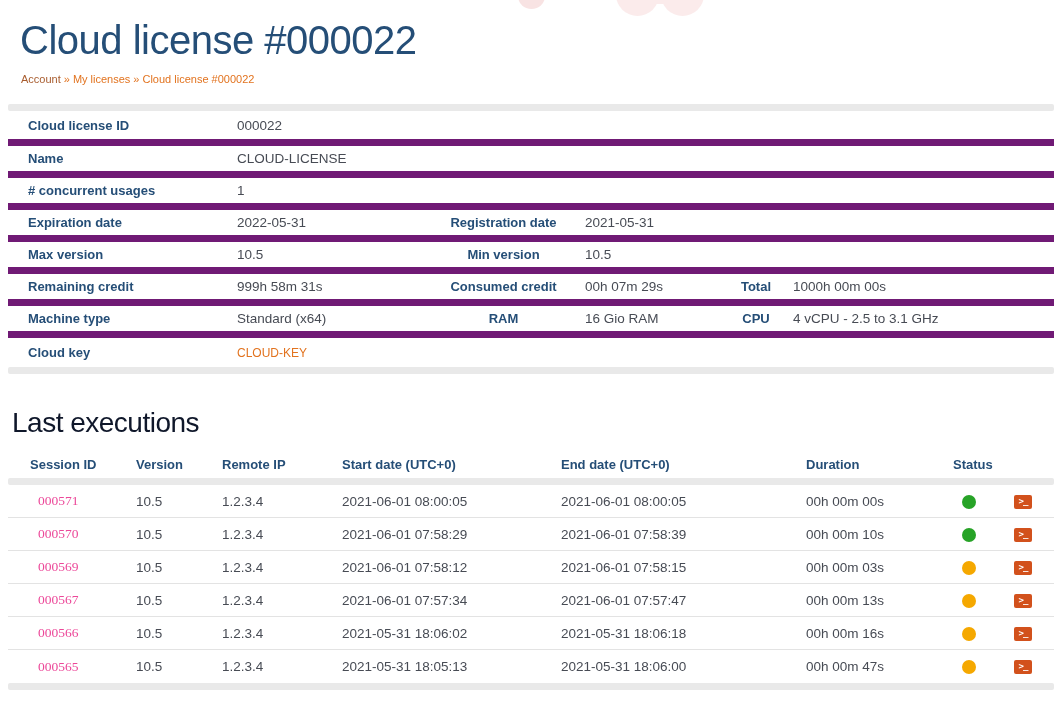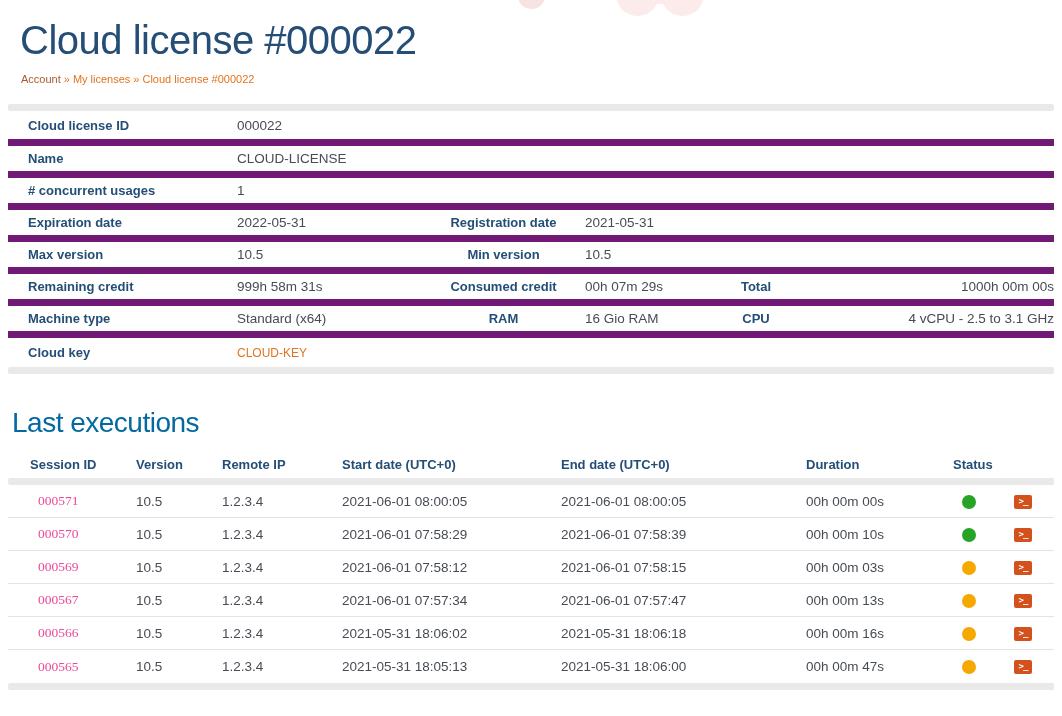--- a/index.html
+++ b/index.html
@@ -36,27 +36,27 @@
   .bar { height: 7px; background: #e9e9e9; border-radius: 2px; }
 
   .details-wrap { margin-top: 19px; }
   table.grid { width: 100%; border-collapse: collapse; table-layout: fixed; }
   table.details td { height: 32px; border-bottom: 7px solid #701a75; padding: 0; font-size: 13.5px; vertical-align: middle; }
   table.details tr:last-child td { border-bottom: none; }
   .lbl  { color: #254e77; font-weight: bold; padding-left: 20px !important; font-size: 13px !important; }
   .lblr { color: #254e77; font-weight: bold; text-align: center; font-size: 13px !important; }
   .val  { color: #474b54; padding-left: 20px !important; }
   .val2 { color: #474b54; padding-left: 25px !important; }
-  .val3 { color: #474b54; padding-left: 16px !important; text-align: right; }
+  .val3 { color: #474b54; padding-left: 16px !important; }
   a.key-link { color: #e2731f; text-decoration: none; cursor: pointer; font-size: 12px; }
 
   .exec-title {
     margin: 33px 0 12px; padding-left: 4px;
     font-size: 28px; font-weight: 200; letter-spacing: -0.5px;
-    color: #0369a1;
+    color: #0f172a;
   }
   table.exec-head th {
     color: #254e77; font-size: 13px; font-weight: bold; text-align: left;
     height: 27px; vertical-align: middle; padding: 0 0 0 22px;
   }
   table.exec-head th.ph-start, table.exec-head th.ph-end, table.exec-head th.ph-dur { padding-left: 28px; }
   table.exec-head th.ph-status { padding-left: 30px; }
   table.exec-body td { height: 33px; border-bottom: 1px solid #e3e3e3; padding: 0 0 0 22px; font-size: 13.5px; vertical-align: middle; color: #474b54; }
   table.exec-body tr:last-child td { border-bottom: none; }
   table.exec-body td.c-session { padding-left: 30px; }

